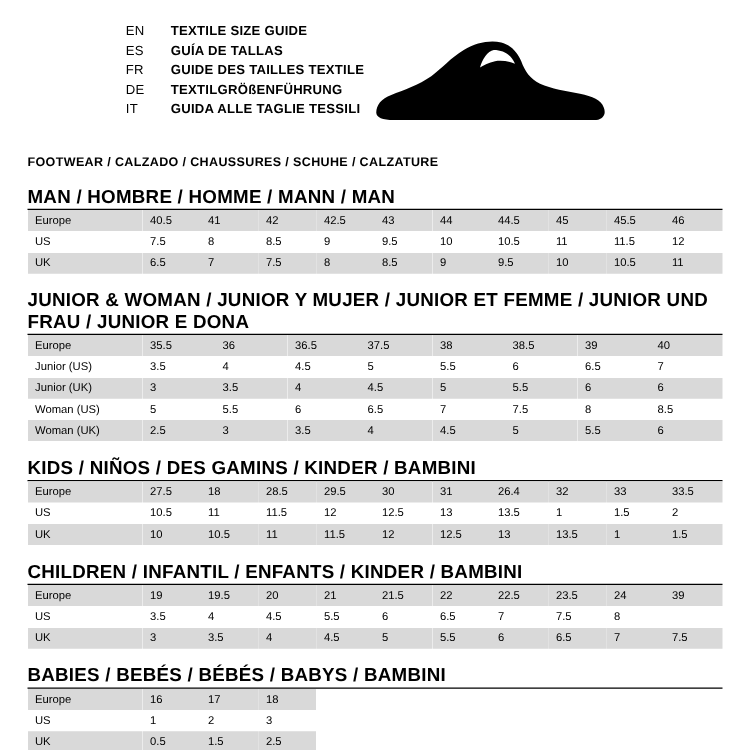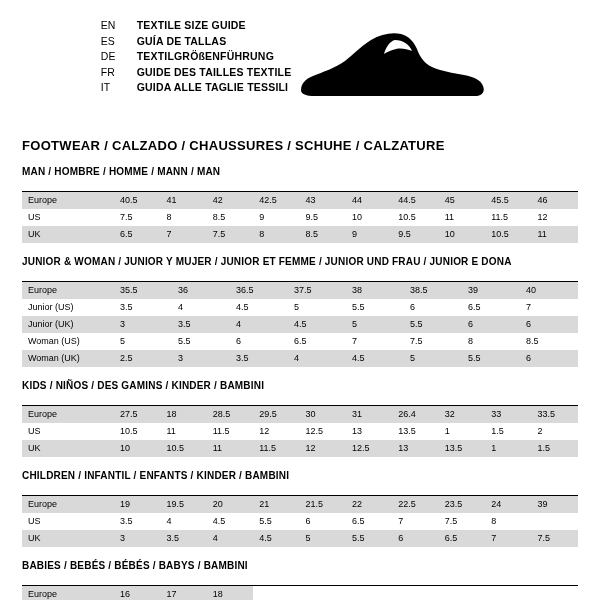--- a/index.html
+++ b/index.html
@@ -53,35 +53,35 @@
     margin-right: 8px;
     margin-top: 12px;
     position: relative;
   }
   .shoe-wrap svg {
     display: block;
   }
 
   
   .footwear-title {
-    margin-top: 30px;
-    font-size: 13px;
+    margin-top: 17px;
+    font-size: 10px;
     font-weight: bold;
     letter-spacing: 0.3px;
   }
 
   
   .section {
     margin-top: 13px;
   }
   .section-title {
-    font-size: 10px;
+    font-size: 15px;
     font-weight: bold;
     letter-spacing: 0.2px;
-    padding-bottom: 14px;
+    padding-bottom: 1px;
     border-bottom: 1px solid #000000;
     margin-bottom: 0;
   }
   table.size {
     border-collapse: collapse;
     width: 100%;
     table-layout: fixed;
   }
   table.size td {
     font-size: 9px;
@@ -115,26 +115,26 @@
       <tbody>
         <tr>
           <td class="lang-code">EN</td>
           <td class="lang-title">TEXTILE SIZE GUIDE</td>
         </tr>
         <tr>
           <td class="lang-code">ES</td>
           <td class="lang-title">GUÍA DE TALLAS</td>
         </tr>
         <tr>
+          <td class="lang-code">FR</td>
+          <td class="lang-title">GUIDE DES TAILLES TEXTILE</td>
+        </tr>
+        <tr>
           <td class="lang-code">DE</td>
           <td class="lang-title">TEXTILGRÖßENFÜHRUNG</td>
-        </tr>
-        <tr>
-          <td class="lang-code">FR</td>
-          <td class="lang-title">GUIDE DES TAILLES TEXTILE</td>
         </tr>
         <tr>
           <td class="lang-code">IT</td>
           <td class="lang-title">GUIDA ALLE TAGLIE TESSILI</td>
         </tr>
       </tbody>
     </table>
 
     <div class="shoe-wrap">
       <svg width="200" height="78" viewBox="0 0 200 78" xmlns="http://www.w3.org/2000/svg" aria-hidden="true">

